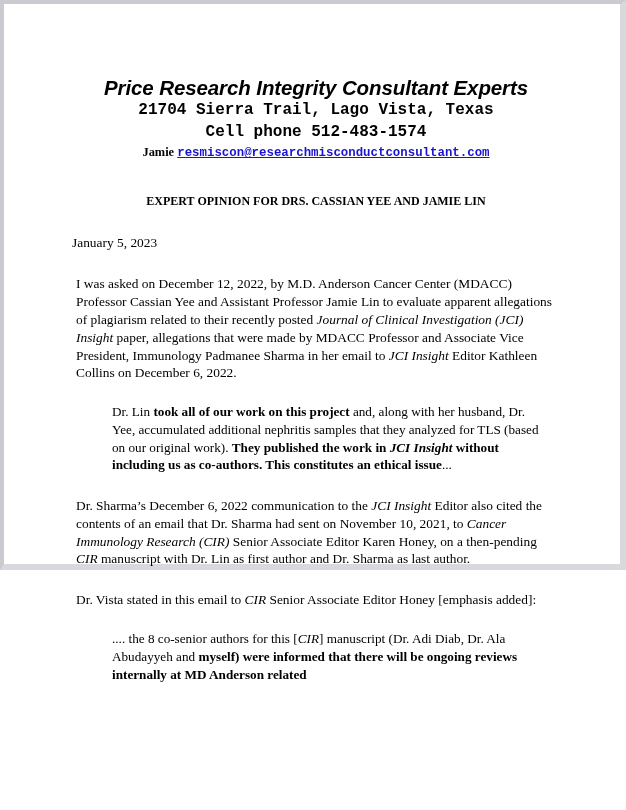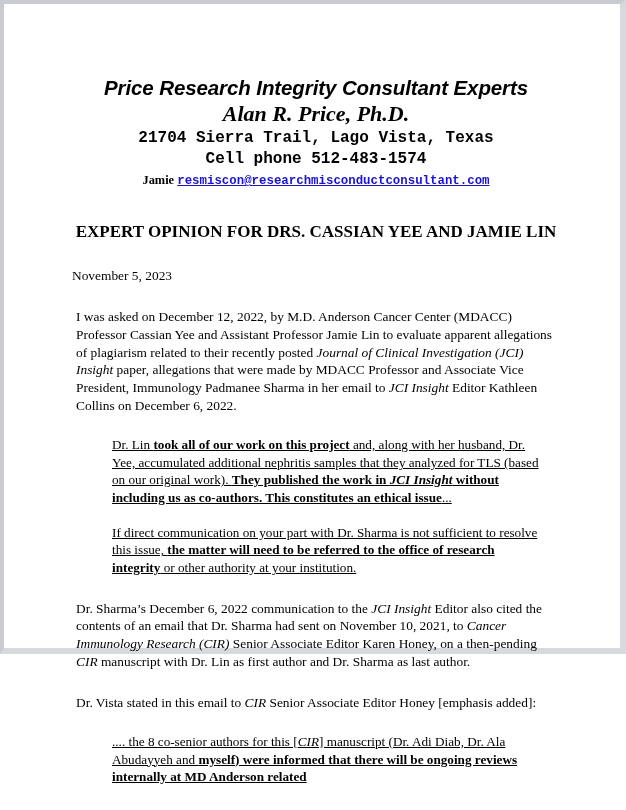--- a/index.html
+++ b/index.html
@@ -11,21 +11,21 @@
     height: 810px;
     background: #ffffff;
     font-family: "Liberation Serif", serif;
     overflow: hidden;
   }
   .page-frame {
     position: absolute;
     left: 0;
     top: 0;
     width: 626px;
-    height: 654px;
+    height: 570px;
     background: #ffffff;
     box-sizing: border-box;
     border-left: 4px solid #c9cbd0;
     border-top: 4px solid #c9cbd0;
     border-right: 6px solid #d7d9dd;
     border-bottom: 6px solid #d7d9dd;
   }
   .page-inner {
     position: absolute;
     left: 0;
@@ -86,21 +86,21 @@
     text-decoration: underline;
     font-weight: bold;
     font-family: Liberation Mono, monospace;
   }
 
   
   .doc-title {
     text-align: center;
     font-family: "Liberation Serif", serif;
     font-weight: bold;
-    font-size: 17px;
+    font-size: 12px;
     color: #000000;
     margin-top: 32px;
   }
 
   
   .date-line {
     font-size: 13.4px;
     line-height: 1.33;
     color: #000000;
     margin-top: 25px;
@@ -114,53 +114,50 @@
     text-align: left;
   }
   .quote {
     margin: 0;
     padding-top: 17px;
     padding-left: 40px;
     padding-right: 14px;
     font-size: 13.2px;
     line-height: 1.335;
     color: #000000;
-    text-decoration: underline;
   }
   .quote .b { font-weight: bold; }
   .quote .i { font-style: italic; }
   .quote .bi { font-weight: bold; font-style: italic; }
   .body-para .i { font-style: italic; }
 </style>
 </head>
 <body>
 
 <div class="page-frame">
   <div class="page-inner">
     <div class="content">
 
       <div class="letterhead">
         <div class="firm-name">Price Research Integrity Consultant Experts</div>
-        <div class="person-name">Alan R. Price, Ph.D.</div>
         <div class="address-line">21704 Sierra Trail, Lago Vista, Texas</div>
         <div class="address-line">Cell phone 512-483-1574</div>
         <div class="email-line"><span>Jamie</span>&nbsp;<a class="email-link" href="#">resmiscon@researchmisconductconsultant.com</a></div>
       </div>
 
       <div class="doc-title">EXPERT OPINION FOR DRS. CASSIAN YEE AND JAMIE LIN</div>
 
-      <div class="date-line">November 5, 2023</div>
+      <div class="date-line">January 5, 2023</div>
 
       <p class="body-para"><span>I was asked on December 12, 2022, by M.D. Anderson Cancer Center (MDACC) Professor Cassian Yee and Assistant Professor Jamie Lin to evaluate apparent allegations of plagiarism related to their recently posted </span><span class="i">Journal of Clinical Investigation (JCI) Insight</span><span> paper, allegations that were made by MDACC Professor and Associate Vice President, Immunology Padmanee Sharma in her email to </span><span class="i">JCI Insight</span><span> Editor Kathleen Collins on December 6, 2022.</span></p>
 
 
       <div class="quote"><span>Dr. Lin </span><span class="b">took all of our work on this project</span><span> and, along with her husband, Dr. Yee, accumulated additional nephritis samples that they analyzed for TLS (based on our original work). </span><span class="b">They published the work in </span><span class="bi">JCI Insight</span><span class="b"> without including us as co-authors. This constitutes an ethical issue</span><span>...</span></div>
 
 
-      <div class="quote"><span>If direct communication on your part with Dr. Sharma is not sufficient to resolve this issue, </span><span class="b">the matter will need to be referred to the office of research integrity</span><span> or other authority at your institution.</span></div>
 
       <p class="body-para"><span>Dr. Sharma’s December 6, 2022 communication to the </span><span class="i">JCI Insight</span><span> Editor also cited the contents of an email that Dr. Sharma had sent on November 10, 2021, to </span><span class="i">Cancer Immunology Research (CIR)</span><span> Senior Associate Editor Karen Honey, on a then-pending </span><span class="i">CIR</span><span> manuscript with Dr. Lin as first author and Dr. Sharma as last author.</span></p>
 
       <p class="body-para"><span>Dr. Vista stated in this email to </span><span class="i">CIR</span><span> Senior Associate Editor Honey [emphasis added]:</span></p>
 
       <div class="quote"><span>.... the 8 co-senior authors for this [</span><span class="i">CIR</span><span>] manuscript (Dr. Adi Diab, Dr. Ala Abudayyeh and </span><span class="b">myself) were informed that there will be ongoing reviews internally at MD Anderson related</span></div>
 
     </div>
   </div>
 </div>

